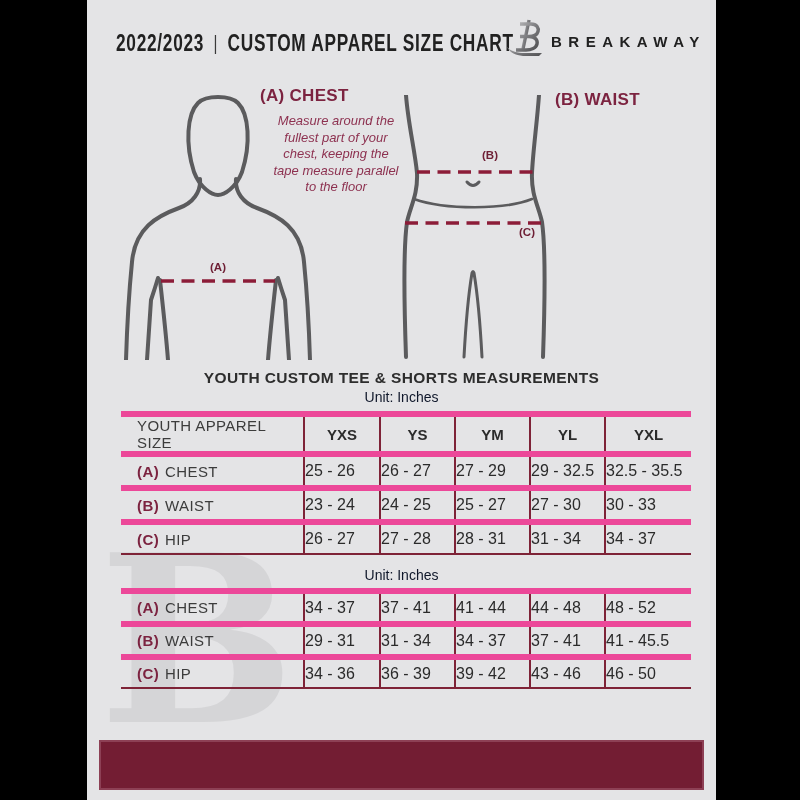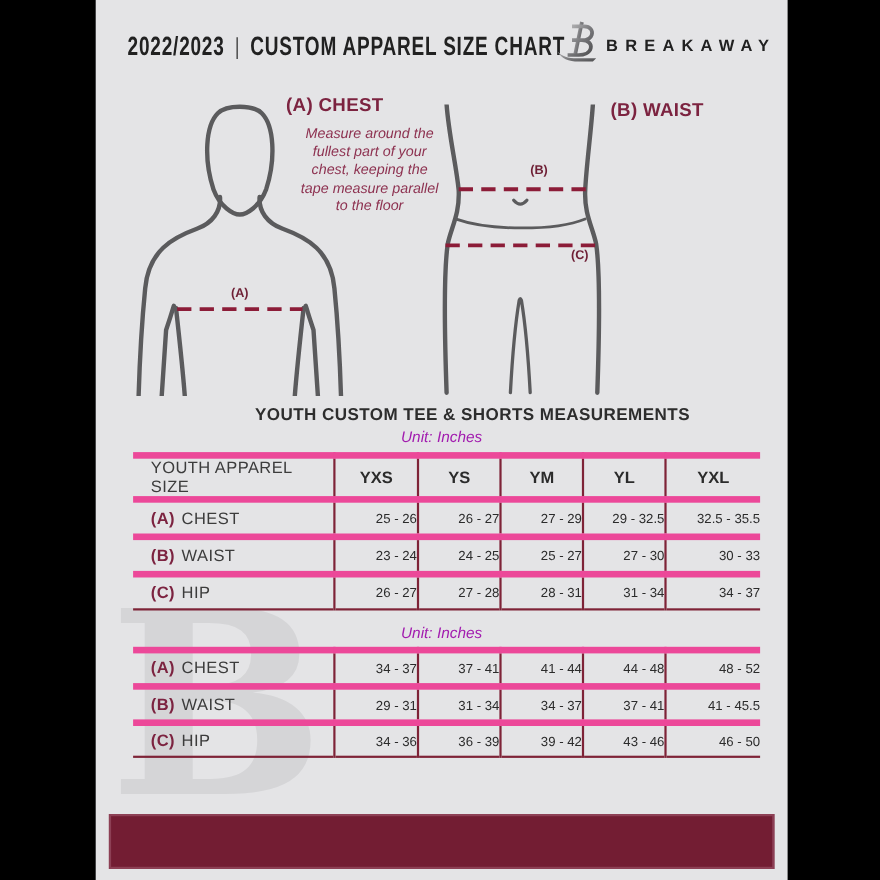--- a/index.html
+++ b/index.html
@@ -33,35 +33,35 @@
   .fig2{left:313px;top:95px;}
   .marker{position:absolute;z-index:2;width:36px;text-align:center;
           font-weight:bold;font-size:11.5px;color:#6e1f35;}
   .mA{left:113px;top:261px;}
   .mB{left:385px;top:149px;}
   .mC{left:422px;top:226px;}
 
   
   .tbl-title{position:absolute;left:0;width:629px;text-align:center;font-weight:bold;
              font-size:15.5px;letter-spacing:.4px;color:#2d2d2d;z-index:2;}
-  .tbl-unit{position:absolute;left:0;width:629px;text-align:center;font-style:italic;
-            font-size:14px;color:#a21caf;z-index:2;}
-  .yt-title{top:369px;padding-left:28px;} .yt-unit{top:389px;}
+  .tbl-unit{position:absolute;left:0;width:629px;text-align:center;
+            font-size:14px;color:#0f172a;z-index:2;}
+  .yt-title{top:369px;} .yt-unit{top:389px;}
   .ad-title{top:548px;} .ad-unit{top:567px;}
   table.tb{position:absolute;left:34px;width:570px;border-collapse:collapse;table-layout:fixed;z-index:2;}
   .yt-tb{top:411px;} .ad-tb{top:588px;}
   .tb tr{border-top:6px solid #ec4899;}
   .tb tr:last-child{border-bottom:2px solid #7e2337;}
   .tb td+td{border-left:2px solid #7e2337;margin-top:32px;}
   .tb td{padding:0;vertical-align:middle;}
   .yt-tb tr.hrow td{height:32px;} .yt-tb tr.drow td{height:28px;}
   .ad-tb tr.hrow td{height:32px;} .ad-tb tr.drow td{height:27px;}
   .tb .lbl{padding-left:16px;font-size:15px;color:#3c3c3c;letter-spacing:.4px;}
   .tb .sz{font-weight:bold;font-size:15px;text-align:center;color:#2b2b2b;}
-  .tb .val{text-align:right;font-size:12px;color:#2b2b2b;}
+  .tb .val{text-align:left;font-size:16px;color:#2b2b2b;}
   .tb .key{font-weight:bold;color:#7c2340;margin-right:6px;}
 
   
   .footer{position:absolute;left:12px;top:740px;width:601px;height:46px;
           background:#731d33;border:2px solid #8d4055;z-index:3;}
 
   svg{display:block;}
 </style>
 </head>
 <body>

